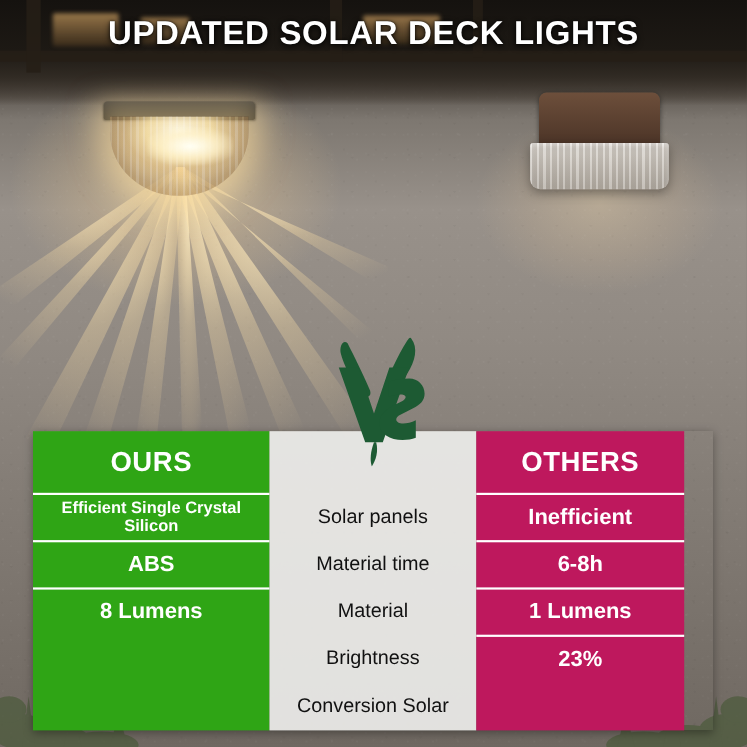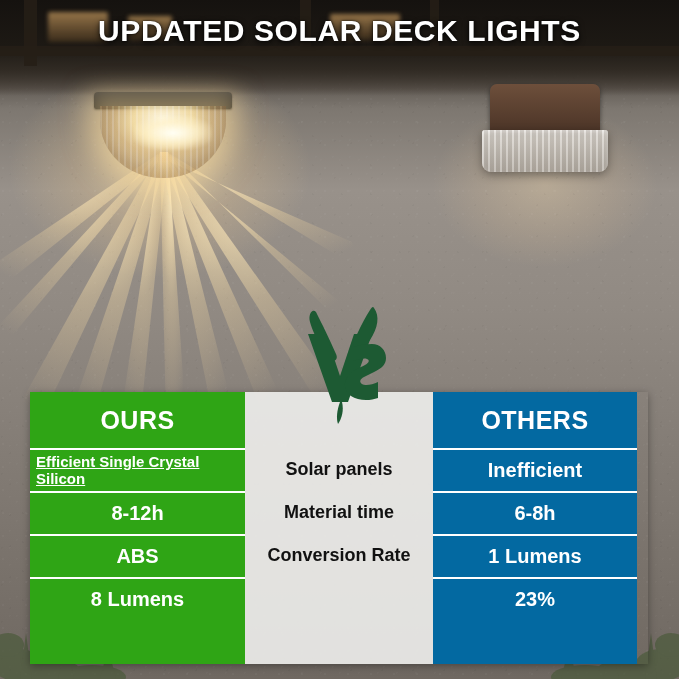--- a/index.html
+++ b/index.html
@@ -171,51 +171,51 @@
     display: flex;
     z-index: 5;
     box-shadow: 0 2px 8px rgba(0,0,0,.35);
   }
   .col {
     display: flex;
     flex-direction: column;
   }
   .col.ours   { width: 215px; background: #2fa515; color: #ffffff; }
   .col.mid    { width: 188px; background: rgba(238,238,236,0.90); color: #1a1a1a; }
-  .col.others { width: 204px; background: #0369a1; color: #ffffff; }
+  .col.others { width: 189px; background: #be185d; color: #ffffff; }
 
   .cell {
     display: flex;
     align-items: center;
     justify-content: center;
-    text-align: left;
+    text-align: center;
     padding: 0 6px;
     box-sizing: border-box;
     line-height: 1.12;
   }
   .head {
     height: 56px;
     font-size: 25px;
     font-weight: bold;
     letter-spacing: .5px;
   }
   .col.mid .head { background: rgba(238,238,236,0.0); }
   .row { height: 43px; font-size: 20px; font-weight: bold; }
-  .col.mid .row { font-size: 18px; font-weight: bold; color: #111; }
+  .col.mid .row { font-size: 18px; font-weight: normal; color: #111; }
 
   .col.ours .row, .col.others .row {
     border-top: 2px solid #ffffff;
   }
   .col.ours .head, .col.others .head { border-bottom: 0; }
   .col.ours .row:first-of-type, .col.others .row:first-of-type {
     border-top: 2px solid #ffffff;
     height: 49px;
   }
   .col.mid .row:first-of-type { height: 49px; }
-  .row.small { font-size: 15px; text-decoration: underline; }
+  .row.small { font-size: 15px; }
 </style>
 </head>
 <body>
 
 <div class="canvas">
 
   <div class="photo"></div>
   <div class="speckle"></div>
 
   <div class="eaves">
@@ -299,30 +299,31 @@
       <path d="M86 38 C94 38 100 44 100 52 C100 58 96 62 90 65 L78 71 C74 73 73 76 76 78 C79 80 86 79 92 76 L92 92 C84 95 72 95 65 90 C58 85 57 76 62 70 C66 65 73 62 79 59 C83 57 84 54 81 53 C78 52 72 53 67 55 L67 41 C73 39 80 38 86 38 Z"></path>
       <path d="M56 96 C58 104 56 112 52 118 C50 112 51 104 54 96 Z"></path>
     </g>
   </svg>
 
   <div class="table">
 
     <div class="col ours">
       <div class="cell head">OURS</div>
       <div class="cell row small">Efficient Single Crystal Silicon</div>
-      <div class="cell row">8-12h</div>
       <div class="cell row">ABS</div>
       <div class="cell row">8 Lumens</div>
     </div>
 
     <div class="col mid">
       <div class="cell head"></div>
       <div class="cell row">Solar panels</div>
       <div class="cell row">Material time</div>
-      <div class="cell row">Conversion Rate</div>
+      <div class="cell row">Material</div>
+      <div class="cell row">Brightness</div>
+      <div class="cell row">Conversion Solar</div>
     </div>
 
     <div class="col others">
       <div class="cell head">OTHERS</div>
       <div class="cell row">Inefficient</div>
       <div class="cell row">6-8h</div>
       <div class="cell row">1 Lumens</div>
       <div class="cell row">23%</div>
     </div>
 

